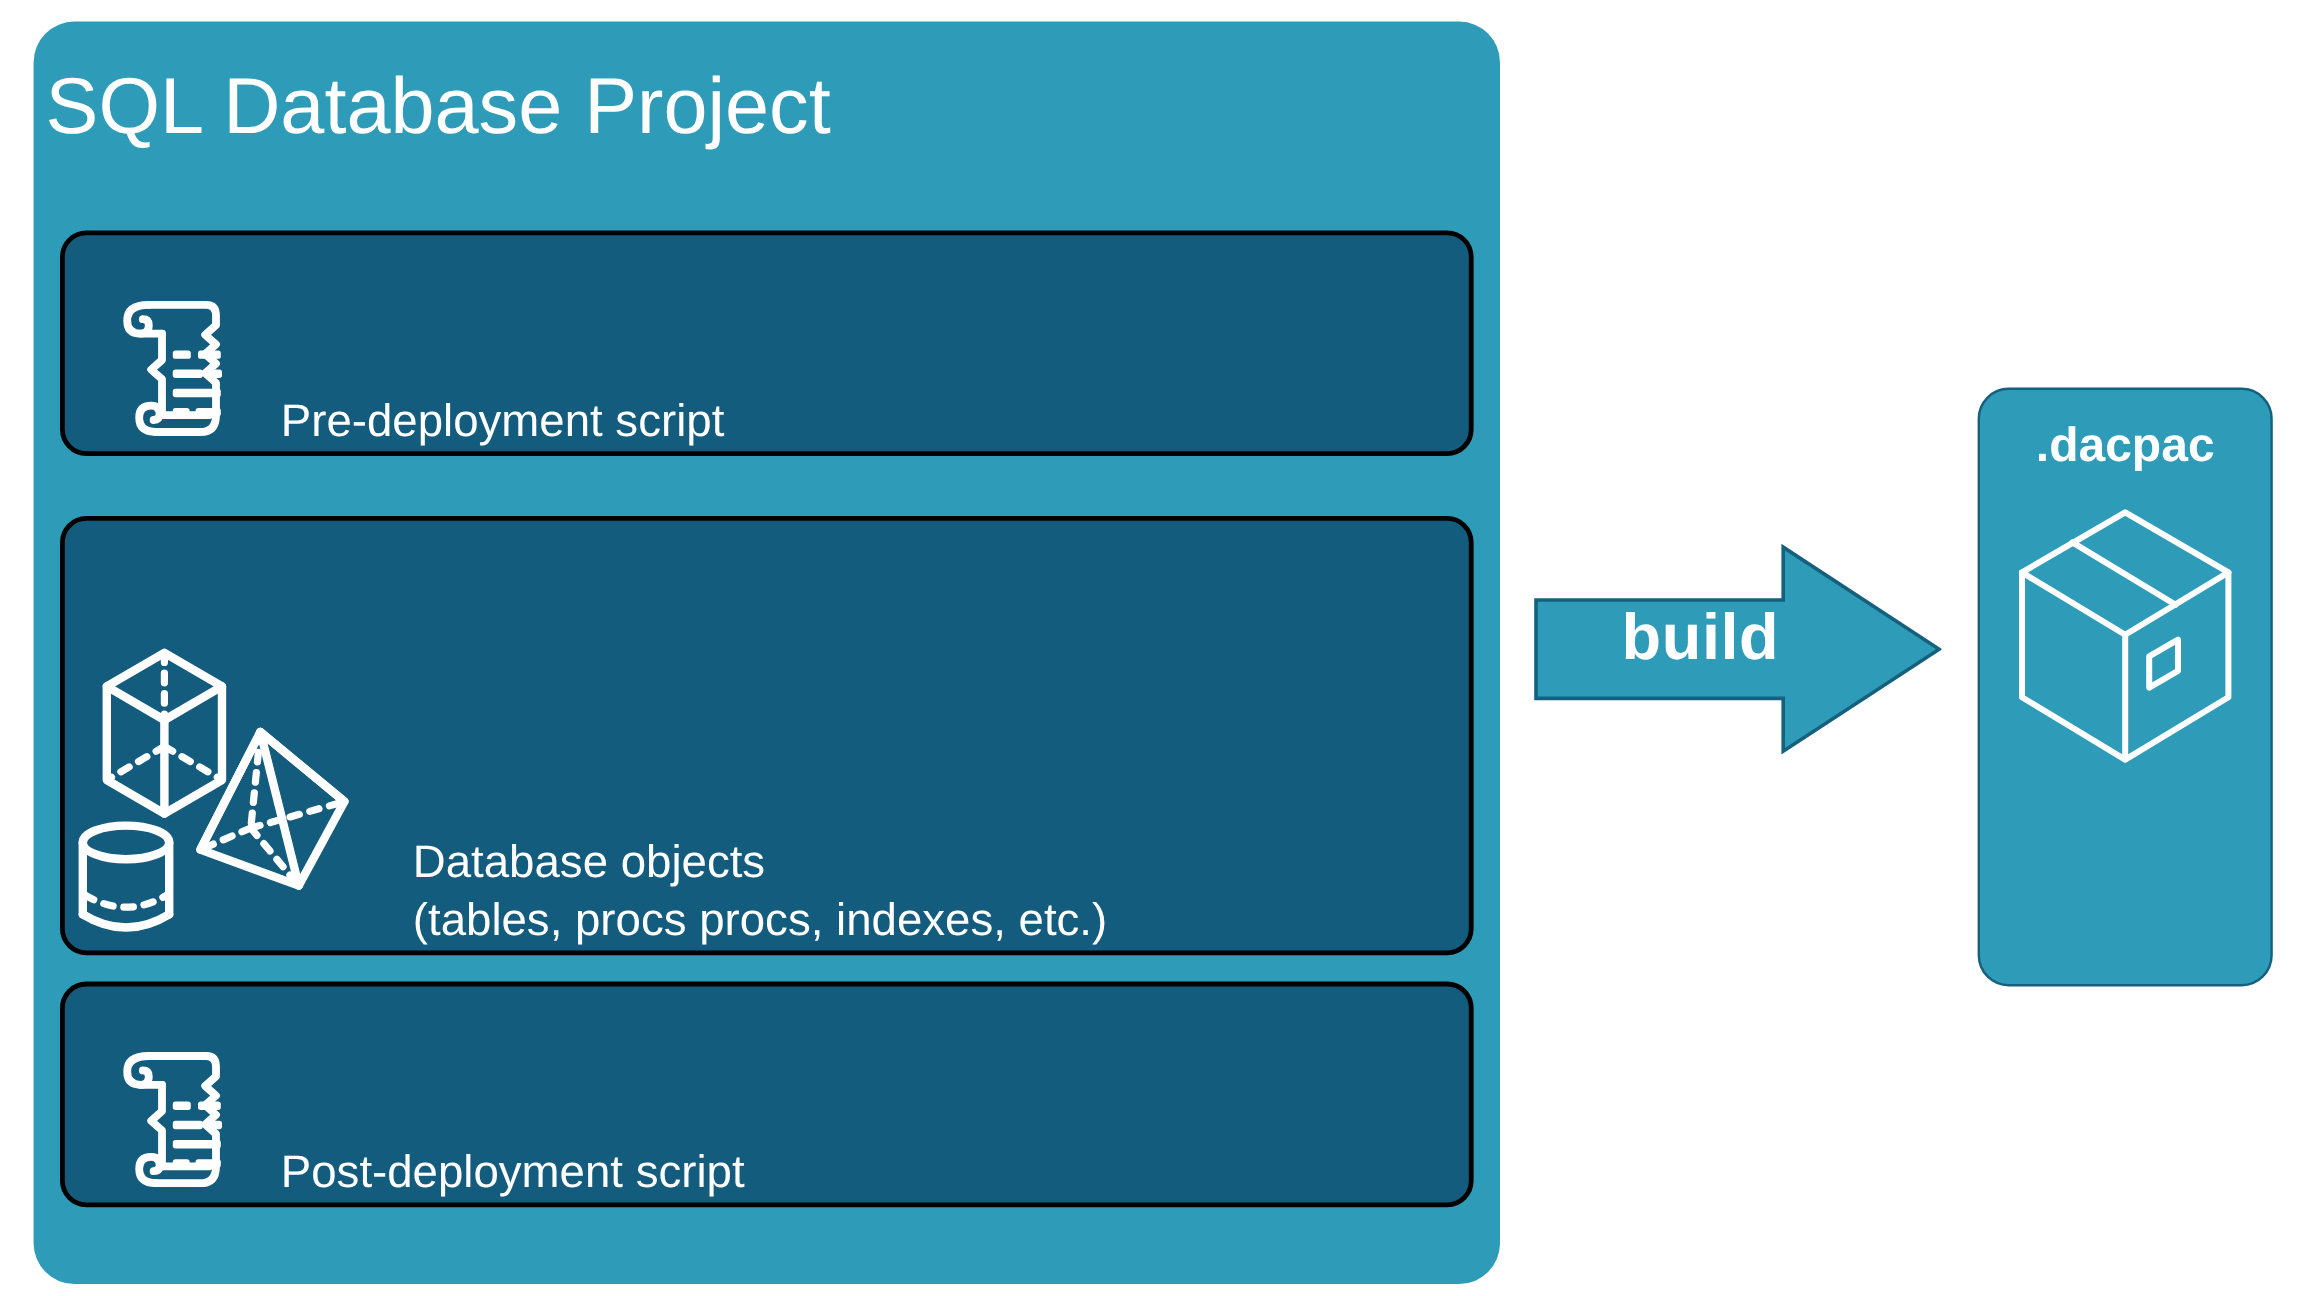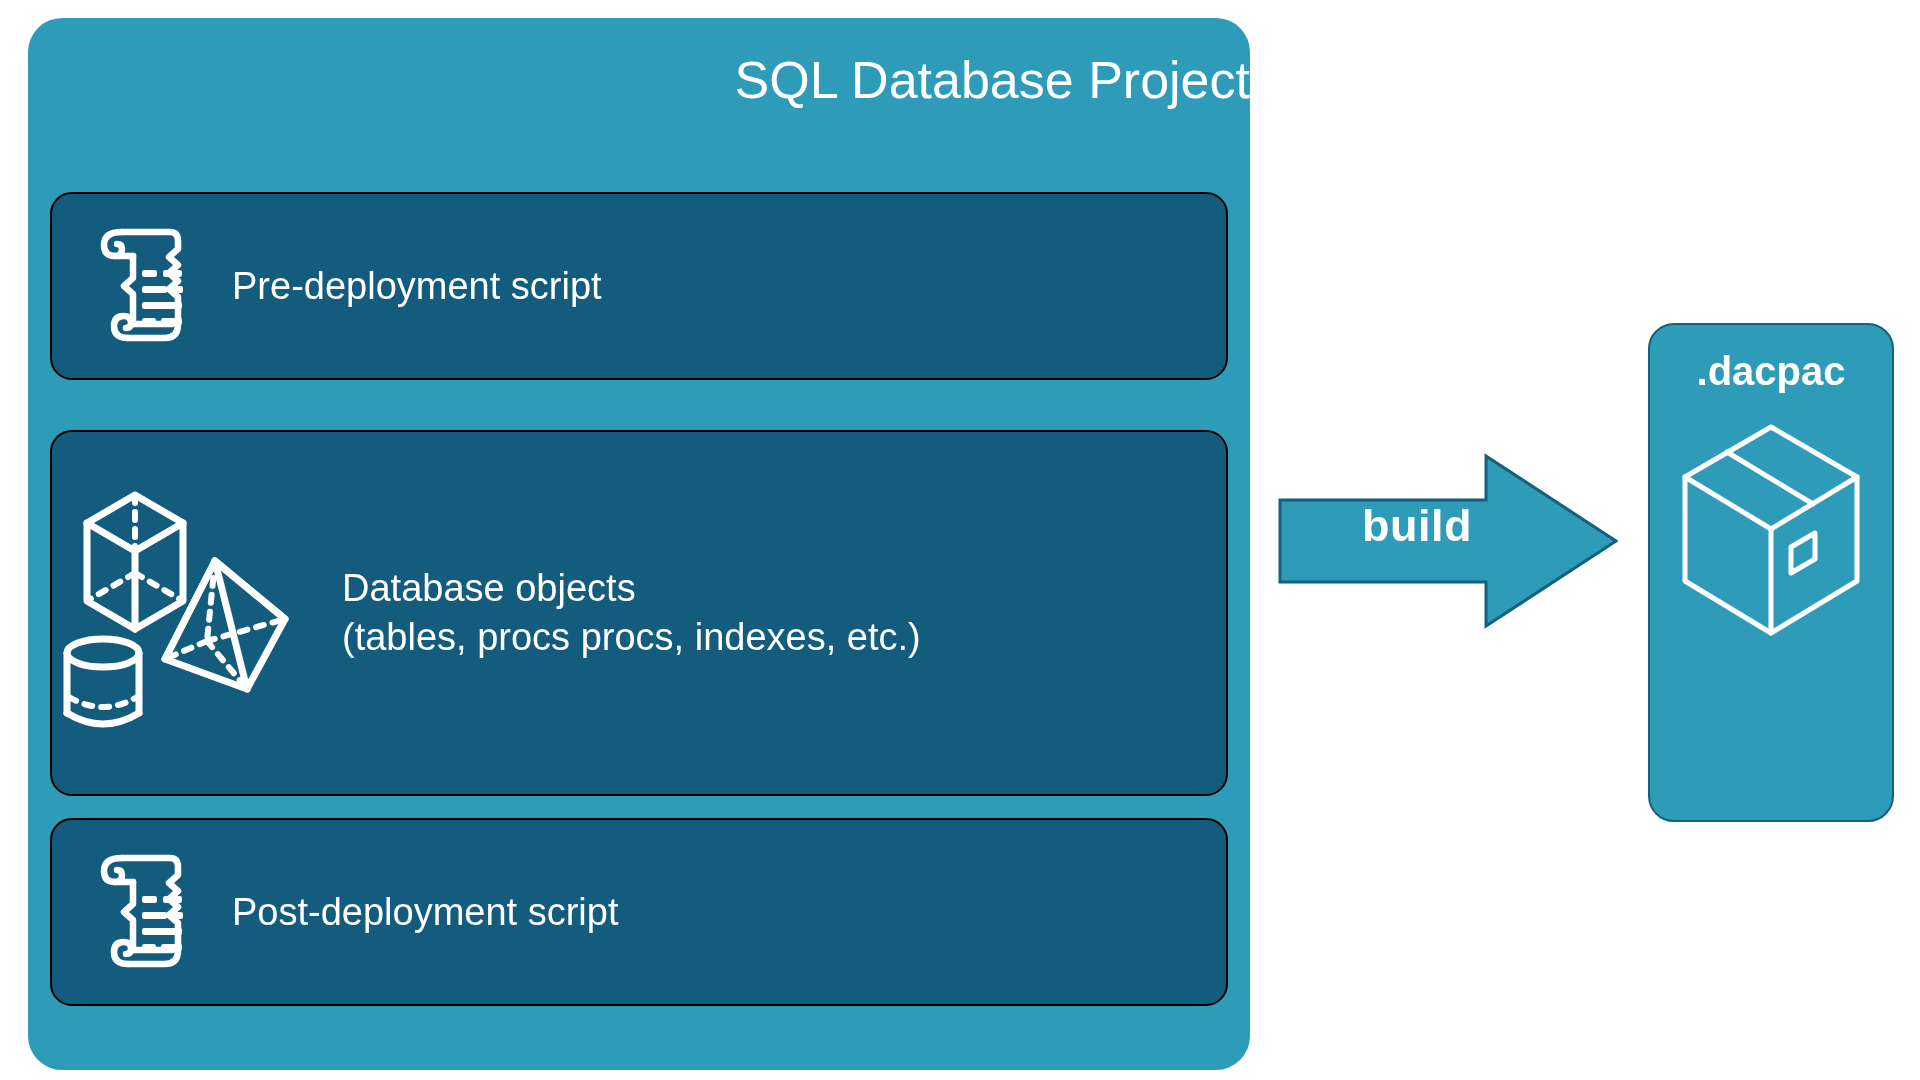--- a/index.html
+++ b/index.html
@@ -25,41 +25,41 @@
     background: #2E9CB8;
     border-radius: 34px;
     box-sizing: border-box;
   }
 
   #project-title {
     position: absolute;
     left: 0;
     top: 34px;
     width: 100%;
-    text-align: right;
-    color: #ffffff;
-    font-size: 52px;
+    text-align: left;
+    color: #ffffff;
+    font-size: 66px;
     font-weight: 400;
     letter-spacing: 0px;
     line-height: 1.1;
     padding-left: 10px;
     box-sizing: border-box;
   }
 
   
   .card {
     position: absolute;
     left: 22px;
     width: 1178px;
     background: #145C7E;
-    border: 2px solid #000000;
+    border: 4px solid #000000;
     border-radius: 22px;
     box-sizing: border-box;
     display: flex;
-    align-items: center;
+    align-items: flex-end;
   }
   #card-pre  { top: 174px; height: 188px; }
   #card-objs { top: 412px; height: 366px; }
   #card-post { top: 800px; height: 188px; }
 
   .card-icon {
     flex: 0 0 auto;
     display: flex;
     align-items: center;
     justify-content: center;
@@ -85,21 +85,21 @@
     width: 340px;
     height: 178px;
   }
   #build-label {
     position: absolute;
     left: 1322px;
     top: 500px;
     width: 190px;
     text-align: center;
     color: #ffffff;
-    font-size: 45px;
+    font-size: 54px;
     font-weight: bold;
     letter-spacing: 0.5px;
   }
 
   
   #dacpac-card {
     position: absolute;
     left: 1648px;
     top: 323px;
     width: 246px;

